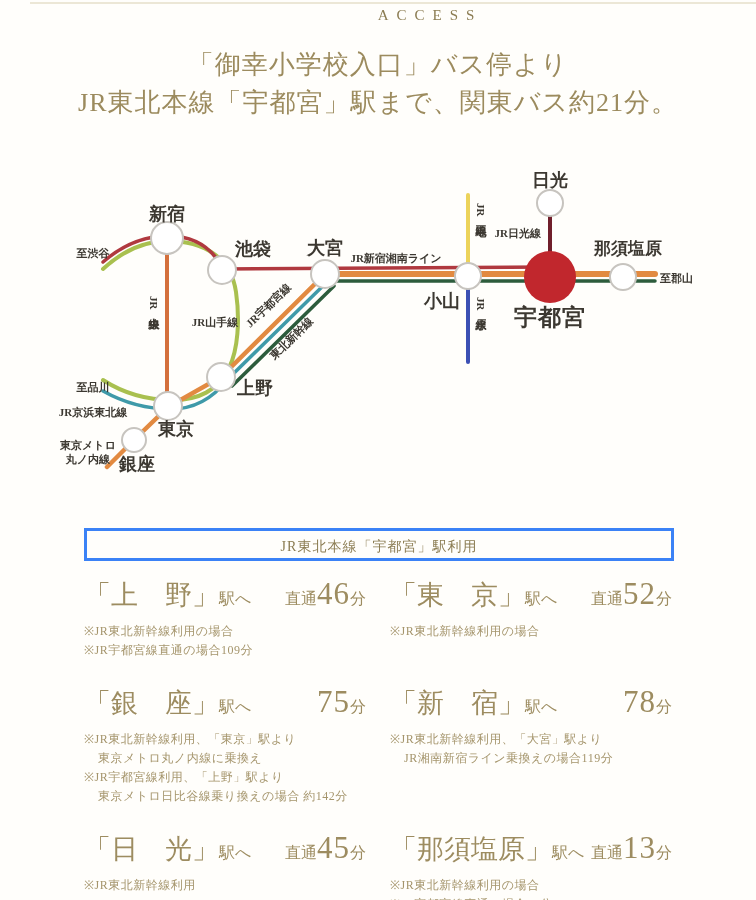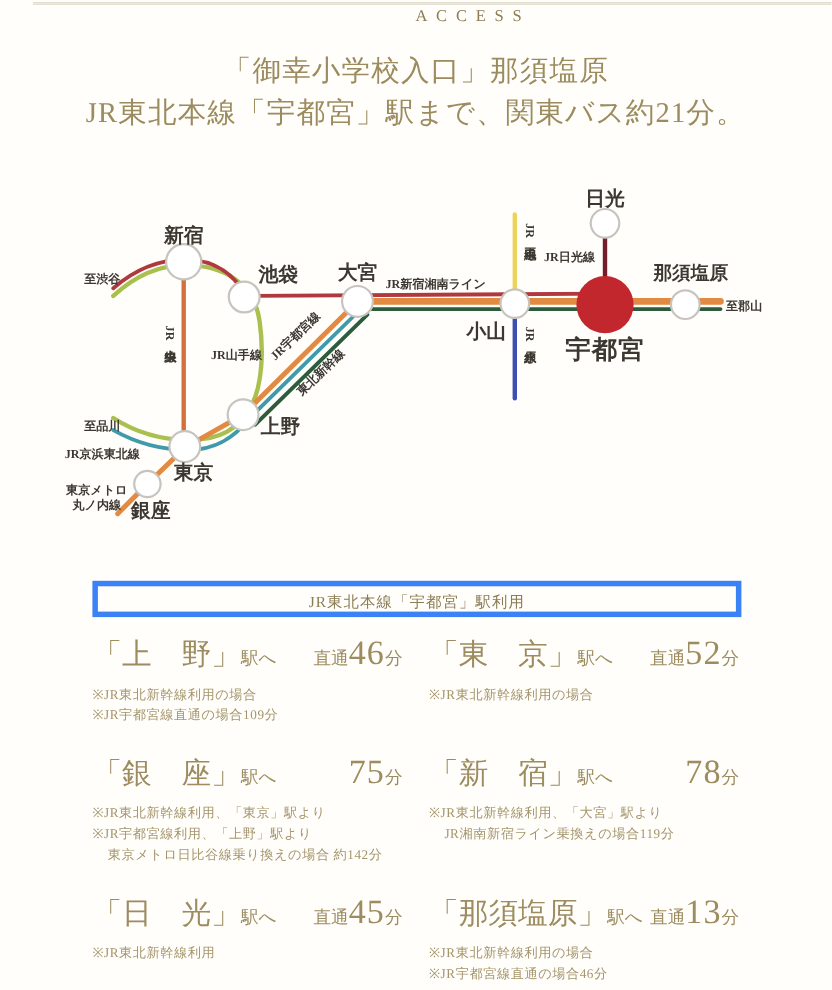--- a/index.html
+++ b/index.html
@@ -22,21 +22,21 @@
   .sl { font-family:"Liberation Serif","DejaVu Serif",serif; font-weight:bold; fill:#3c3831; }
   .sl-lg { font-size:18px; }
   .sl-md { font-size:17px; }
   .sl-red { font-size:23px; letter-spacing:1px; }
   .ll { font-family:"Liberation Serif","DejaVu Serif",serif; font-weight:bold; font-size:11px; fill:#3c3831; }
   .vt { writing-mode:vertical-rl; text-orientation:mixed; }
   .ln { fill:none; stroke-linecap:round; }
   .node { fill:#ffffff; stroke:#c7c4bf; stroke-width:2; }
 
   .usage-box { position:absolute; top:528px; left:84px; width:590px; height:33px;
-               border:5px solid #3b82f6; text-align:center; line-height:31px;
+               border:3px solid #3b82f6; text-align:center; line-height:31px;
                font-size:14px; color:#8b7c52; letter-spacing:1px; }
 
   .routes { position:absolute; top:576px; left:84px; width:588px;
             display:grid; grid-template-columns:282px 282px; column-gap:24px; row-gap:24px; }
   .route { color:#9d8c60; }
   .route-title { display:flex; justify-content:space-between; align-items:baseline; }
   .r-name { font-size:27px; letter-spacing:0px; white-space:nowrap; }
   .eki { font-size:16px; }
   .r-time { white-space:nowrap; }
   .t-pre,.t-unit { font-size:16px; }
@@ -48,21 +48,21 @@
 </head>
 <body>
 
 <div class="page">
 
   <div class="top-rule"></div>
 
   <div class="access">ACCESS</div>
 
   <div class="heading">
-    <div>「御幸小学校入口」那須塩原</div>
+    <div>「御幸小学校入口」バス停より</div>
     <div>JR東北本線「宇都宮」駅まで、関東バス約21分。</div>
   </div>
 
   <div class="diagram">
     <svg width="756" height="340" viewBox="0 0 756 340" xmlns="http://www.w3.org/2000/svg">
 
       <path class="ln" stroke-width="4" d="M 103,119 C 128,96 150,91 168,91 C 203,91 231,107 236,142 C 240,170 238,200 229,218 C 217,241 199,250 172,250 C 143,250 120,241 103,230" stroke="#a9c04f"></path>
       <path class="ln" stroke-width="3.5" d="M 329,130 L 227,230 C 213,248 196,259 171,259 C 142,259 119,250 103,241" stroke="#3f9aa9"></path>
       <path class="ln" stroke-width="3.5" d="M 334,136 L 232,236" stroke="#2d5c3c"></path>
       <path class="ln" stroke-width="3.5" d="M 325,131 L 655,131" stroke="#2d5c3c"></path>
@@ -138,20 +138,21 @@
       </div>
     </div>
 
     <div class="route">
       <div class="route-title">
         <span class="r-name"><span>「銀　座」</span><span class="eki">駅へ</span></span>
         <span class="r-time"><span class="t-pre"></span><span class="t-num">75</span><span class="t-unit">分</span></span>
       </div>
       <div class="r-notes">
         <div class="note">※JR東北新幹線利用、「東京」駅より</div>
+        <div class="note indent">東京メトロ丸ノ内線に乗換え</div>
         <div class="note">※JR宇都宮線利用、「上野」駅より</div>
         <div class="note indent">東京メトロ日比谷線乗り換えの場合 約142分</div>
       </div>
     </div>
 
     <div class="route">
       <div class="route-title">
         <span class="r-name"><span>「新　宿」</span><span class="eki">駅へ</span></span>
         <span class="r-time"><span class="t-pre"></span><span class="t-num">78</span><span class="t-unit">分</span></span>
       </div>

